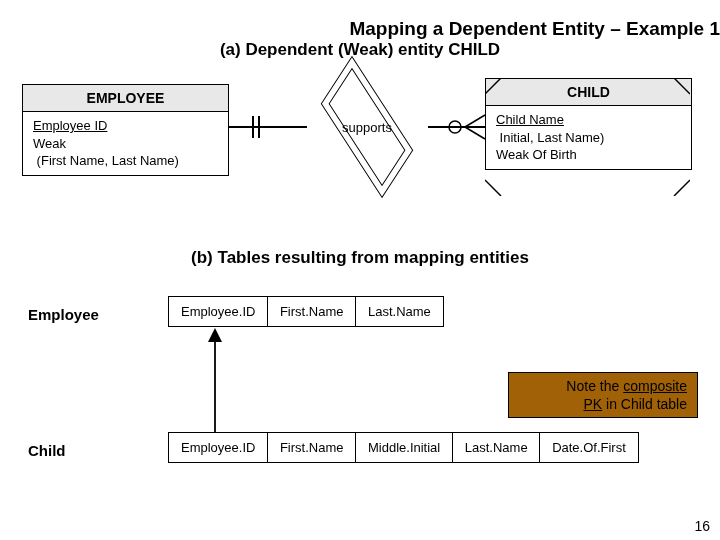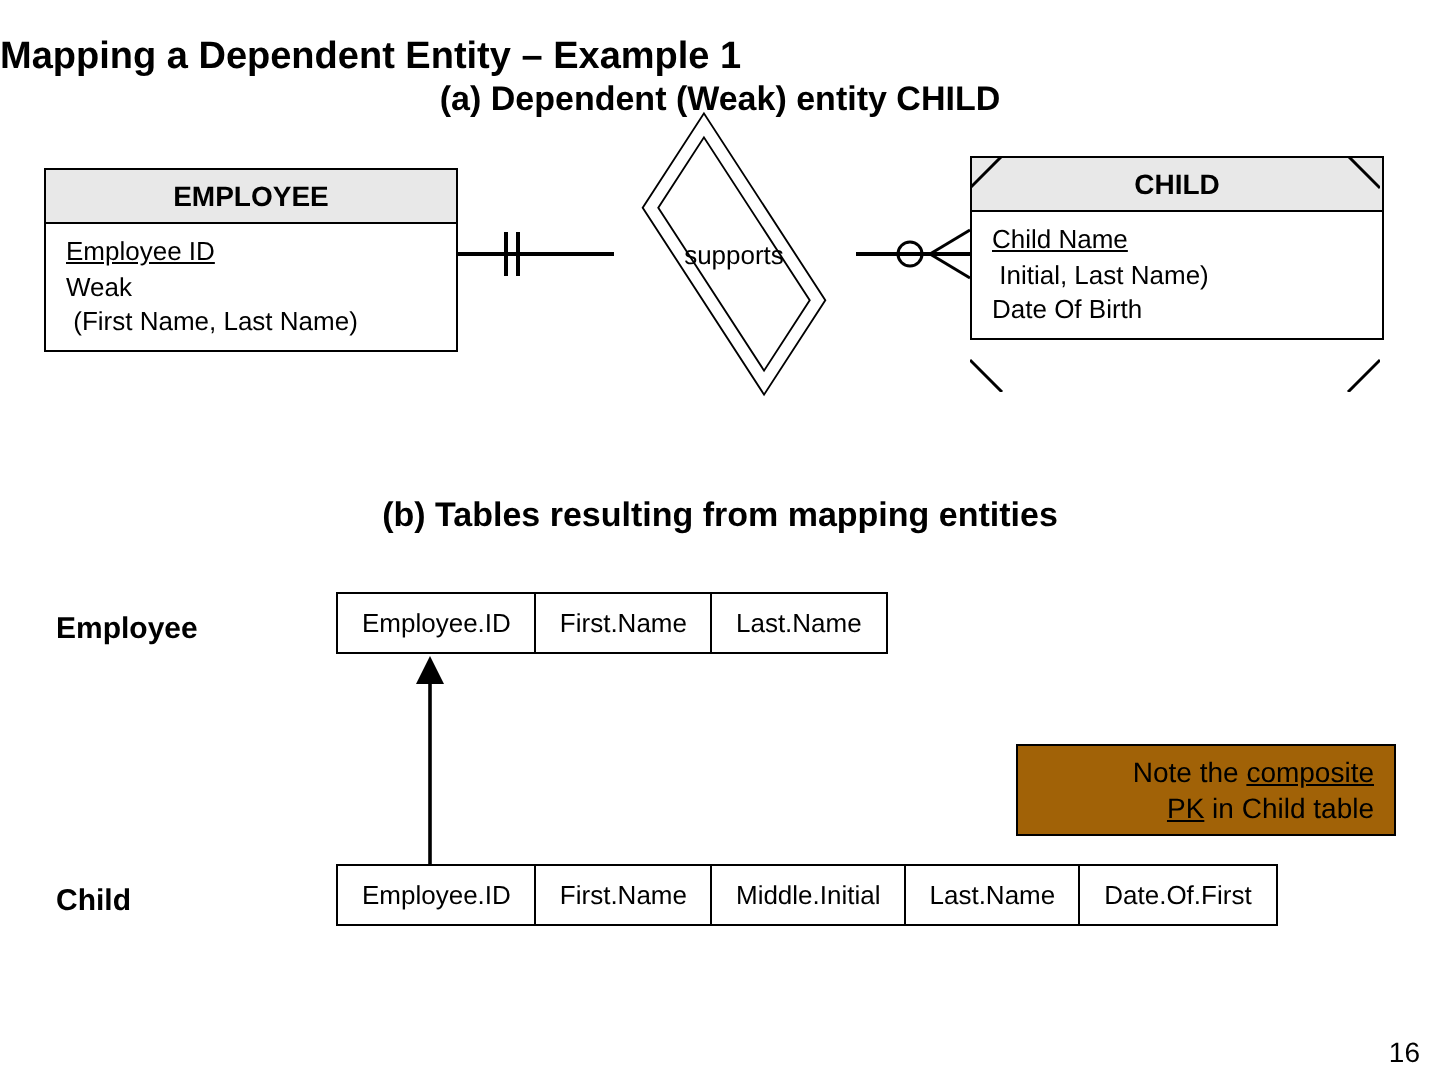--- a/index.html
+++ b/index.html
@@ -1,16 +1,16 @@
 <!DOCTYPE html>
 <html><head>
 <meta charset="utf-8">
 <style>
   body{margin:0;font-family:Arial,sans-serif;background:#fff;width:720px;height:540px;position:relative}
-  .title{text-align:left;font-weight:bold;font-size:19px;margin-top:18px}
+  .title{text-align:right;font-weight:bold;font-size:19px;margin-top:18px}
   .subtitle{text-align:center;font-weight:bold;font-size:17px;}
   .er-area{position:relative;height:170px;margin-top:14px}
   .entity{position:absolute;border:1.5px solid #000;background:#fff}
   .entity-header{background:#e8e8e8;border-bottom:1.5px solid #000;padding:5px 10px;font-weight:bold;font-size:14px;text-align:center}
   .entity-body{padding:5px 10px;font-size:13px;line-height:1.35}
   .emp{left:22px;top:10px;width:205px}
   .child{left:485px;top:4px;width:205px}
   .diamond{position:absolute;left:312px;top:25px;width:110px;height:56px}
   .diamond-outer{position:absolute;inset:0;border:1.5px solid #000;transform:rotate(45deg) skew(12deg,12deg);background:#fff}
   .diamond-inner{position:absolute;inset:7px;border:1.5px solid #000;transform:rotate(45deg) skew(12deg,12deg);background:#fff}
@@ -43,21 +43,21 @@
       <div>Weak</div>
       <div>&nbsp;(First Name, Last Name)</div>
     </div>
   </div>
 
   <div class="entity child">
     <div class="entity-header">CHILD</div>
     <div class="entity-body">
       <div class="ul">Child Name</div>
       <div>&nbsp;Initial, Last Name)</div>
-      <div>Date Of Birth</div>
+      <div>Weak Of Birth</div>
     </div>
   </div>
 
   <svg style="position:absolute;left:485px;top:4px;width:205px;height:118px" viewBox="0 0 205 118">
     <line x1="0" y1="16" x2="16" y2="0" stroke="#000" stroke-width="1.5"></line>
     <line x1="189" y1="0" x2="205" y2="16" stroke="#000" stroke-width="1.5"></line>
     <line x1="0" y1="102" x2="16" y2="118" stroke="#000" stroke-width="1.5"></line>
     <line x1="189" y1="118" x2="205" y2="102" stroke="#000" stroke-width="1.5"></line>
   </svg>
 

